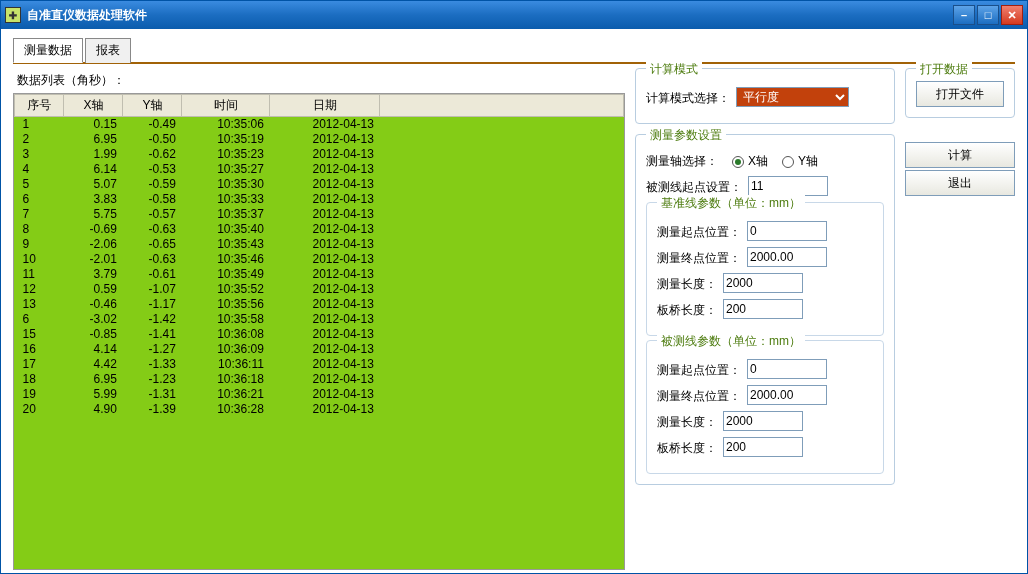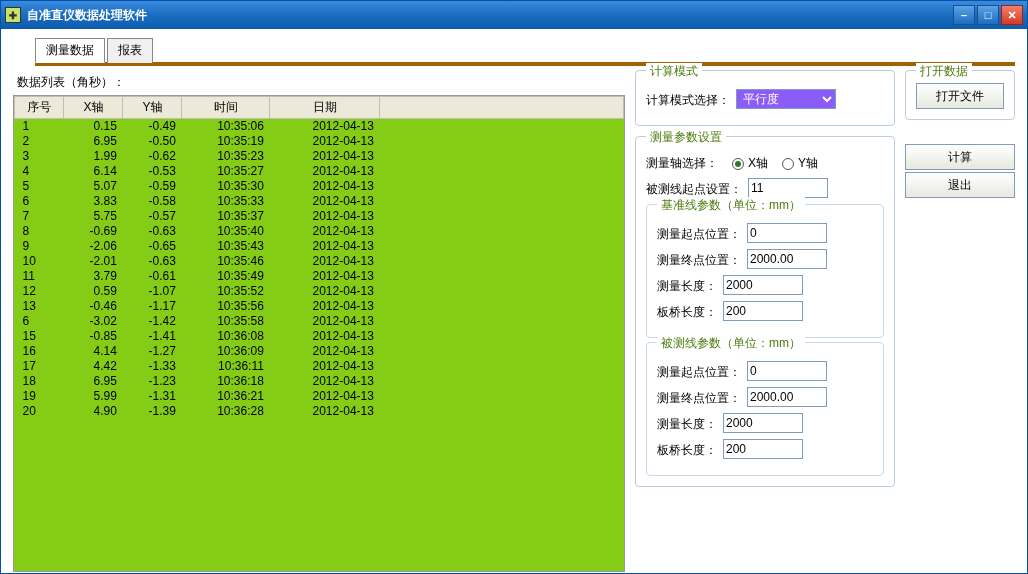--- a/index.html
+++ b/index.html
@@ -8,21 +8,21 @@
 .window { width: 1028px; height: 574px; background: #fff; border: 1px solid #0053a6; }
 .titlebar { height: 28px; background: linear-gradient(to bottom, #3a8be0 0%, #1b6dc1 50%, #0b5cad 100%); display: flex; align-items: center; padding: 0 4px; color: #fff; font-weight: bold; }
 .titlebar .icon { width: 16px; height: 16px; background: #c7e36a; border: 1px solid #333; margin-right: 6px; display: flex; align-items: center; justify-content: center; font-size: 10px; color: #333; }
 .titlebar .title { flex: 1; }
 .titlebar .winbtns { display: flex; gap: 2px; }
 .winbtn { width: 22px; height: 20px; border: 1px solid #1a4f8a; background: linear-gradient(to bottom, #5da3e8, #1b6dc1); color: #fff; display: flex; align-items: center; justify-content: center; font-size: 11px; cursor: pointer; }
 .winbtn.close { background: linear-gradient(to bottom, #f08070, #d43a1f); border-color: #a02010; }
 
 .client { padding: 8px 12px; height: calc(100% - 28px); background: #fff; }
 
-.tabrow { display: flex; border-bottom: 4px solid #a16207; margin-bottom: 4px; margin-left: 22px; }
+.tabrow { display: flex; border-bottom: 2px solid #a16207; margin-bottom: 4px; }
 .tab { padding: 3px 10px; border: 1px solid #888; border-bottom: none; background: #f0f0f0; margin-right: 2px; cursor: pointer; position: relative; top: 1px; }
 .tab.active { background: #fff; border-bottom: 1px solid #fff; }
 
 .content { display: flex; gap: 10px; height: calc(100% - 26px); }
 
 .leftpane { flex: 1; display: flex; flex-direction: column; }
 .listlabel { margin: 4px 4px; }
 .grid { flex: 1; border: 1px solid #999; background: #84cc16; overflow: auto; }
 .grid table { width: 100%; border-collapse: collapse; font-size: 12px; }
 .grid th { background: #ece9d8; border: 1px solid #c0beb0; padding: 2px 4px; font-weight: normal; text-align: center; height: 20px; }
@@ -37,21 +37,21 @@
 
 .groupbox { border: 1px solid #b8cde0; border-radius: 4px; padding: 12px 10px 10px; position: relative; }
 .groupbox .legend { position: absolute; top: -8px; left: 10px; background: #fff; padding: 0 4px; color: #4d7c0f; }
 .groupbox.inner { border-color: #c8d8e8; margin-top: 4px; }
 
 .formrow { display: flex; align-items: flex-end; margin: 6px 0; gap: 6px; }
 .formrow label { flex: 0 0 auto; }
 .formrow .field { flex: 0 0 80px; }
 
 select, input[type=text] { font-size: 12px; padding: 1px 2px; border: 1px solid #7f9db9; background: #fff; height: 20px; }
-select { width: 100px; background: #8b5cf6; color: #fff; }
+select { width: 113px; background: #c2410c; color: #fff; }
 input[type=text] { width: 80px; }
 
 .radio-wrap { display: inline-flex; align-items: center; gap: 4px; margin-left: 8px; cursor: pointer; }
 .radio-dot { width: 12px; height: 12px; border: 1px solid #555; border-radius: 50%; display: inline-flex; align-items: center; justify-content: center; }
 .radio-dot.on::after { content: ""; width: 6px; height: 6px; background: #2a7a2a; border-radius: 50%; }
 
 .btn { height: 26px; border: 1px solid #7f9db9; background: linear-gradient(to bottom, #fff, #e8e8e0); cursor: pointer; font-size: 12px; }
 
 </style>
 </head>

